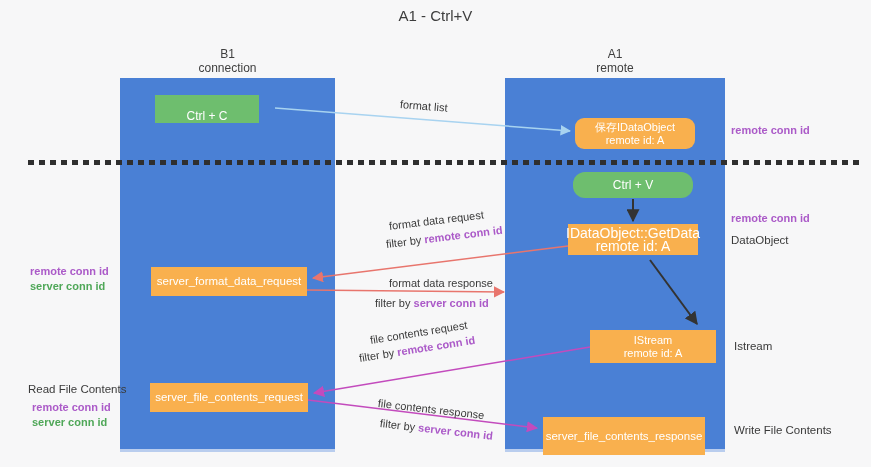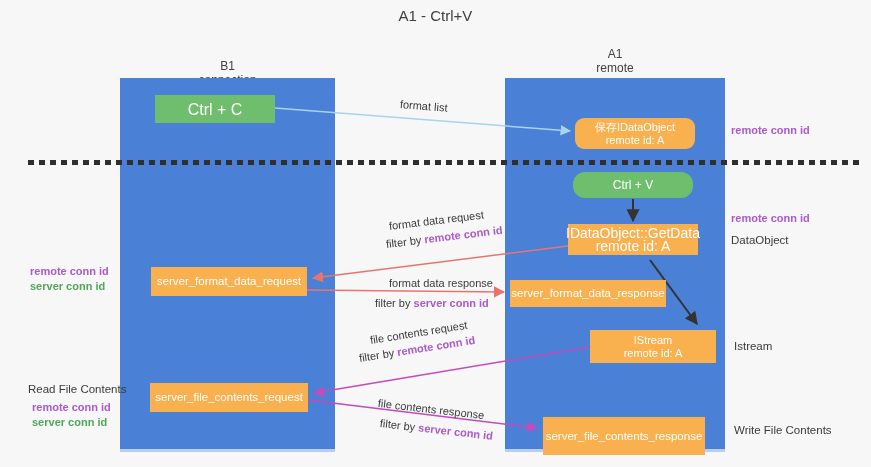--- a/index.html
+++ b/index.html
@@ -14,39 +14,39 @@
   .title {
     position: absolute; top: 6px; left: 0; right: 0;
     text-align: center; color: #3d3d3d;
     font-size: 15px; line-height: 19px;
   }
   .lane-header {
     position: absolute; top: 47px;
     text-align: center; color: #3f3f3f;
     font-size: 12px; line-height: 14px;
   }
-  .lane-header.b1 { left: 120px; width: 215px; margin-top: 12px; }
+  .lane-header.b1 { left: 120px; width: 215px; }
   .lane-header.a1 { left: 505px; width: 220px; }
   .lane {
     position: absolute; top: 78px; height: 374px;
     background: #4a80d5; z-index: 1;
     border-bottom: 3px solid #b9cdee;
   }
   .lane.b1 { left: 120px; width: 215px; }
   .lane.a1 { left: 505px; width: 220px; }
   .node {
     position: absolute; z-index: 3;
     display: flex; flex-direction: column;
     align-items: center; justify-content: center;
     color: #ffffff; text-align: center;
     font-size: 11.5px; line-height: 13px; white-space: nowrap;
   }
   .node.green { background: #6ebe6e; }
   .node.orange { background: #f9b04e; }
-  .n-ctrl-c  { left: 155px; top: 95px;  width: 120px; height: 28px; font-size: 16px; }
+  .n-ctrl-c  { left: 155px; top: 95px;  width: 104px; height: 28px; font-size: 12px; justify-content: flex-end; }
   .n-save    { left: 575px; top: 118px; width: 120px; height: 31px; font-size: 11px; border-radius: 9px; }
   .n-ctrl-v  { left: 573px; top: 172px; width: 120px; height: 26px; font-size: 12px; border-radius: 12px; }
   .n-getdata { left: 568px; top: 224px; width: 130px; height: 31px; font-size: 14px; }
   .n-istream { left: 590px; top: 330px; width: 126px; height: 33px; font-size: 11px; }
   .n-fmt-req  { left: 151px; top: 267px; width: 156px; height: 29px; }
   .n-fmt-res  { left: 510px; top: 280px; width: 156px; height: 27px; }
   .n-file-req { left: 150px; top: 383px; width: 158px; height: 29px; }
   .n-file-res { left: 543px; top: 417px; width: 162px; height: 38px; }
   .arrows { position: absolute; left: 0; top: 0; z-index: 2; pointer-events: none; }
   .edge-label {
@@ -126,23 +126,20 @@
     <span>IDataObject::GetData</span>
     <span>remote id: A</span>
   </div>
   <div class="node orange n-istream">
     <span>IStream</span>
     <span>remote id: A</span>
   </div>
   <div class="node orange n-fmt-req">
     <span>server_format_data_request</span>
   </div>
-  <div class="node orange n-fmt-res">
-    <span>server_format_data_response</span>
-  </div>
   <div class="node orange n-file-req">
     <span>server_file_contents_request</span>
   </div>
   <div class="node orange n-file-res">
     <span>server_file_contents_response</span>
   </div>
 
   <div class="edge-label" style="left:400px; top:98px; transform:rotate(4.5deg);">format list</div>
 
   <div class="edge-label" style="left:389px; top:220px; transform:rotate(-7deg);">format data request</div>

